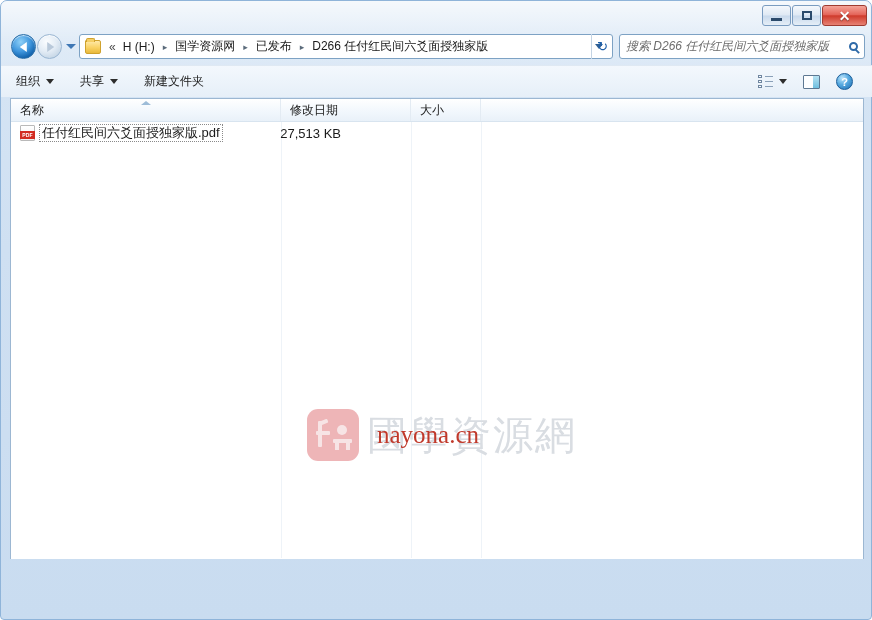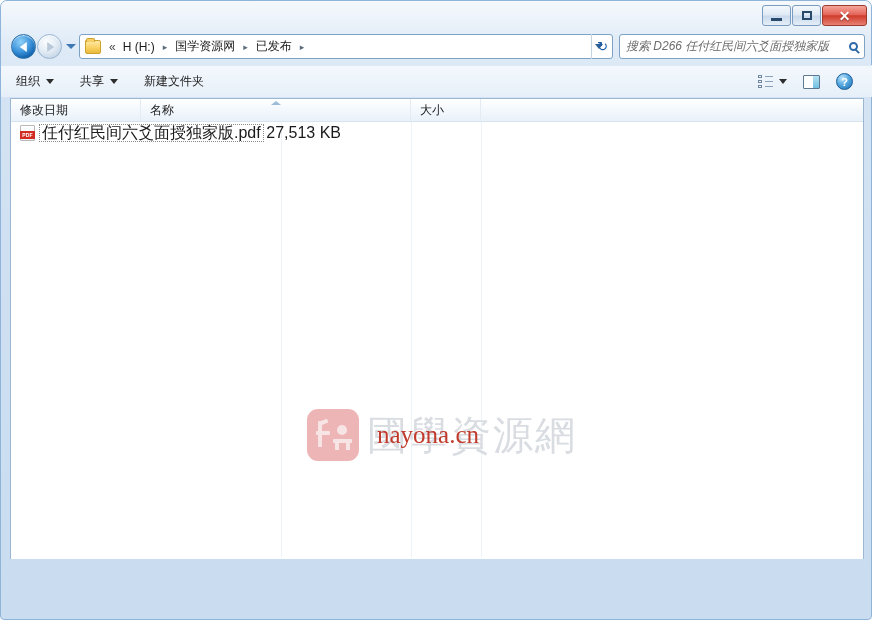--- a/index.html
+++ b/index.html
@@ -239,21 +239,21 @@
   .gl1 { left: 270px; }
   .gl2 { left: 400px; }
   .gl3 { left: 470px; }
 
   .row {
     position: relative; height: 22px; display: flex; align-items: center;
     z-index: 2;
   }
   .cell {
     display: flex; align-items: center; height: 100%;
-    font-size: 16px; color: #1a1a1a; white-space: nowrap;
+    font-size: 13px; color: #1a1a1a; white-space: nowrap;
   }
   .cell.n { width: 270px; padding-left: 9px; gap: 4px; }
   .cell.d { width: 130px; padding-left: 9px; }
   .cell.s { width: 70px; justify-content: flex-end; padding-right: 10px; }
   .pdficon {
     width: 15px; height: 16px; position: relative; flex: none;
     background: linear-gradient(to bottom, #ffffff 0%, #f0f0f0 100%);
     border: 1px solid #b9b9b9;
     border-radius: 1px;
   }
@@ -383,20 +383,21 @@
 
     <div class="addrbar">
       <div class="crumb-folder"></div>
       <span class="chev-dbl">«</span>
       <span class="crumb">H (H:)</span>
       <span class="crumb-sep">▸</span>
       <span class="crumb">国学资源网</span>
       <span class="crumb-sep">▸</span>
       <span class="crumb">已发布</span>
       <span class="crumb-sep">▸</span>
+      <span class="crumb">D266 任付红民间六爻面授独家版</span>
       <span class="addr-drop">
           <i></i>
         </span>
     </div>
 
     <div class="refreshbtn">
       <span>↻</span>
     </div>
 
     <div class="searchbox">
@@ -436,26 +437,26 @@
           </span>
       </div>
       <div class="tb-icon-btn">
         <span class="helpicon">?</span>
       </div>
     </div>
   </div>
 
   <div class="content">
     <div class="colhead">
-      <div class="col c-date">
-        <span>修改日期</span>
-      </div>
       <div class="col c-name">
         <span>名称</span>
         <i class="sortarrow"></i>
+      </div>
+      <div class="col c-date">
+        <span>修改日期</span>
       </div>
       <div class="col c-size">
         <span>大小</span>
       </div>
       <div class="col c-rest"></div>
     </div>
 
     <div class="listbody">
       <div class="gridline gl1"></div>
       <div class="gridline gl2"></div>

